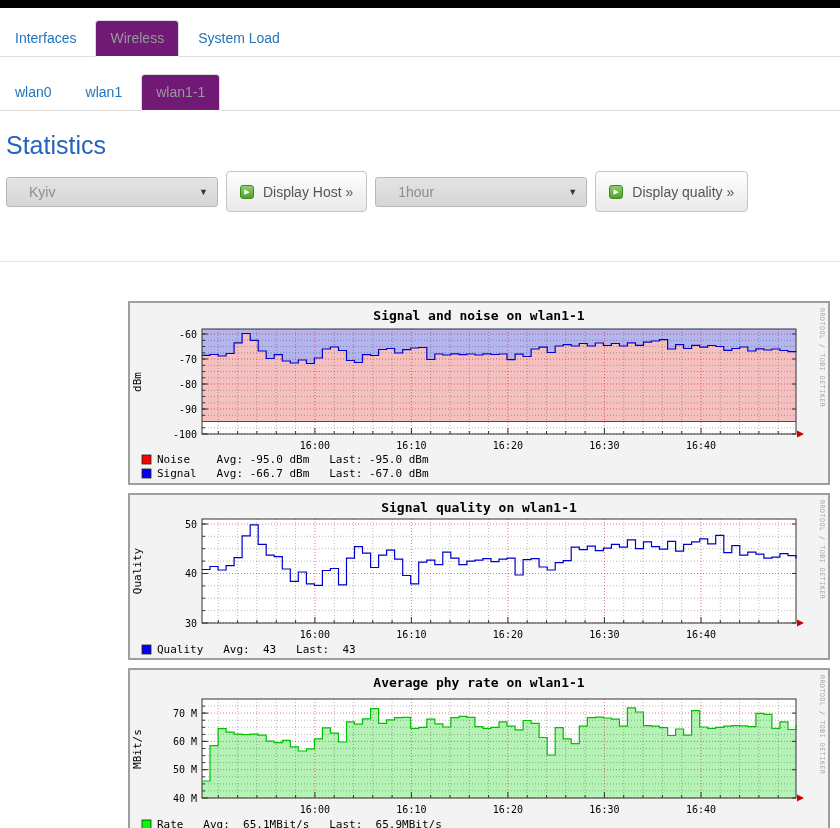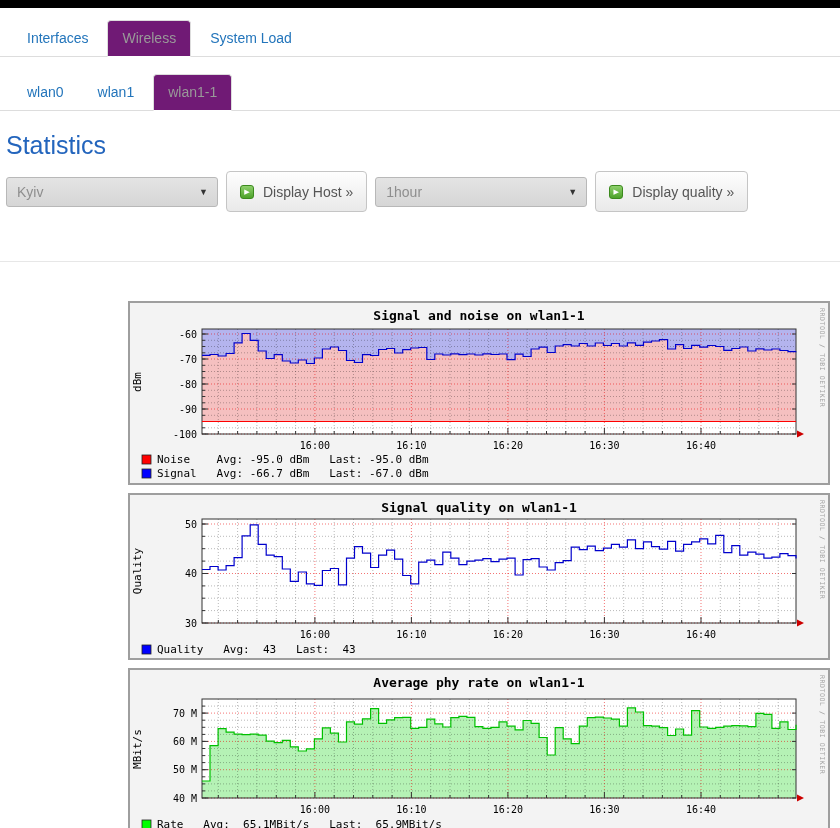--- a/index.html
+++ b/index.html
@@ -7,21 +7,21 @@
   body {
     width:840px; height:828px; overflow:hidden;
     font-family:"Liberation Sans", sans-serif;
     -webkit-font-smoothing:antialiased;
   }
   .topbar { height:8px; background:#000; width:100%; }
 
   
   .tabs {
     display:flex; align-items:flex-end;
-    border-bottom:1px solid #ddd; padding-left:12px; margin:0;
+    border-bottom:1px solid #ddd; padding-left:0; margin:0;
     list-style:none;
   }
   .tabs.primary { margin-top:12px; }
   .tabs.secondary { margin-top:17px; }
   .tab {
     display:block; padding:9px 14px; margin-right:4px;
     font-size:14px; color:#2375bb; text-decoration:none; cursor:pointer;
     border:1px solid transparent; border-bottom:none;
     line-height:17px; white-space:nowrap;
   }
@@ -36,21 +36,21 @@
     font-weight:normal; color:#2365bd;
   }
 
   
   .controls { display:flex; align-items:center; margin:12px 0 0 6px; }
   .select {
     position:relative; width:212px; height:30px; margin-right:8px;
     background:linear-gradient(#e4e4e4,#d6d6d6);
     border:1px solid #b8b8b8; border-radius:3px;
     color:#8e8e8e; font-size:14px; line-height:28px;
-    padding:0 24px 0 10px; cursor:pointer;
+    padding:0 24px 0 22px; cursor:pointer;
     white-space:nowrap; overflow:hidden;
   }
   .select .arrow {
     position:absolute; right:9px; top:0; line-height:29px;
     font-size:9px; color:#333;
   }
   .btn {
     display:flex; align-items:center; height:41px; margin-right:8px;
     padding:0 13px; background:linear-gradient(#fefefe,#e9e9e9);
     border:1px solid #c5c5c5; border-radius:4px;

